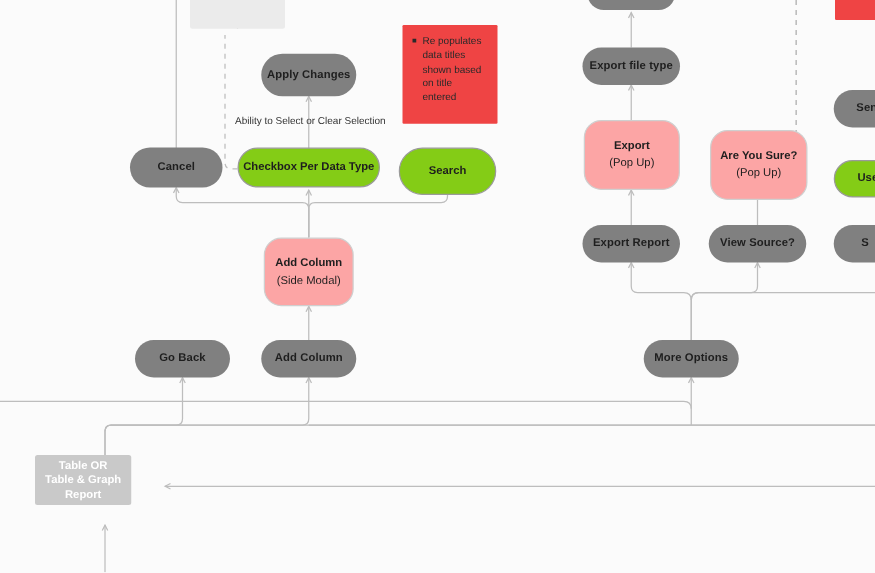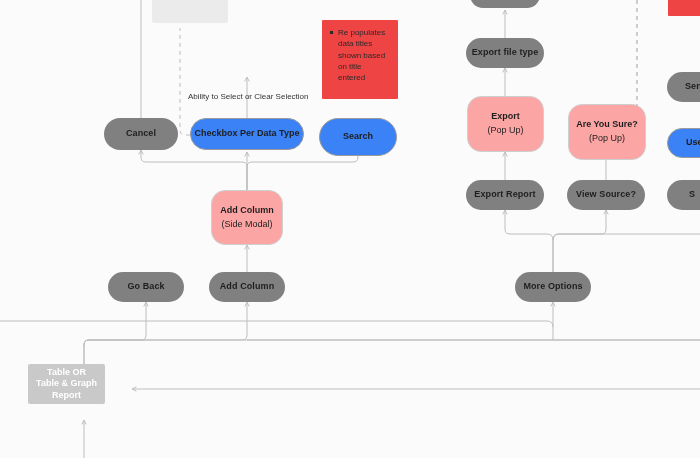--- a/index.html
+++ b/index.html
@@ -37,21 +37,21 @@
   .pill-dark {
     background: #808080;
     border-radius: 999px;
     color: #1e1e1e;
     font-size: 9px;
     font-weight: bold;
     letter-spacing: 0.1px;
   }
   
   .pill-light {
-    background: #3b82f6;
+    background: #84cc16;
     border: 1px solid #9a9a9a;
     border-radius: 999px;
     color: #1e1e1e;
     font-size: 9px;
     font-weight: bold;
   }
   
   .rect-light {
     background: #fca5a5;
     border: 1px solid #cfcfcf;
@@ -180,20 +180,21 @@
 
   <div class="node block-faint" style="left:152px; top:-14px; width:76px; height:37px;"></div>
 
   <div class="node pill-dark" style="left:470px; top:-18px; width:70px; height:26px;"></div>
 
   <div class="note" style="left:668px; top:-32px; width:46px; height:48px; padding:6px 5px;">
     
     
   </div>
 
+  <div class="node pill-dark" style="left:209px; top:43px; width:76px; height:34px;">Apply Changes</div>
 
   <div class="note" style="left:322px; top:20px; width:76px; height:79px;">
     <ul>
       <li>Re populates data titles shown based on title entered</li>
     </ul>
   </div>
 
   <div class="edge-label" style="left:188px; top:92px;">Ability to Select or Clear Selection</div>
 
   <div class="node pill-dark" style="left:104px; top:118px; width:74px; height:32px;">Cancel</div>

